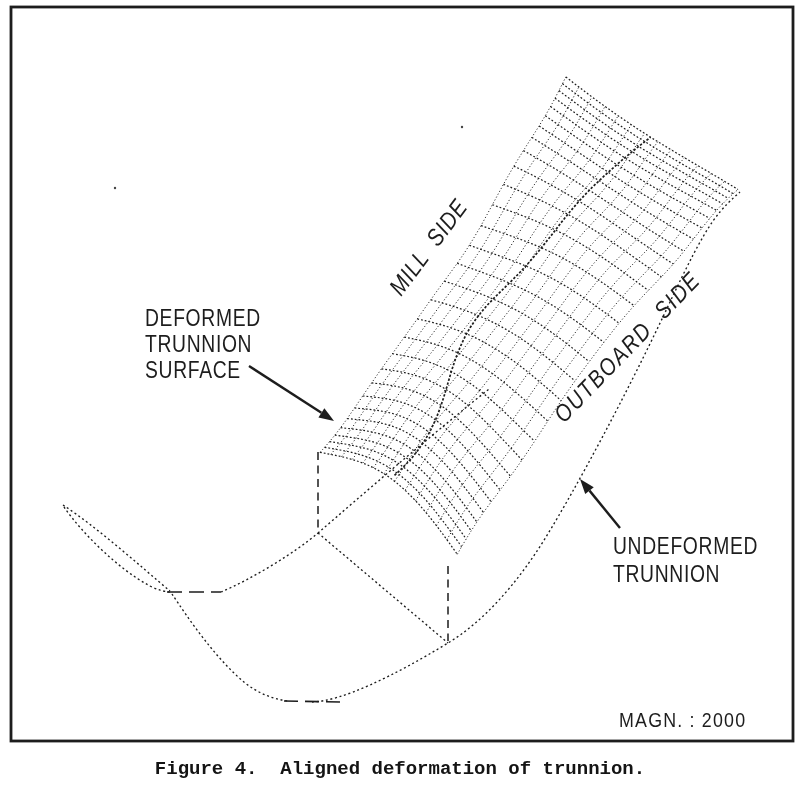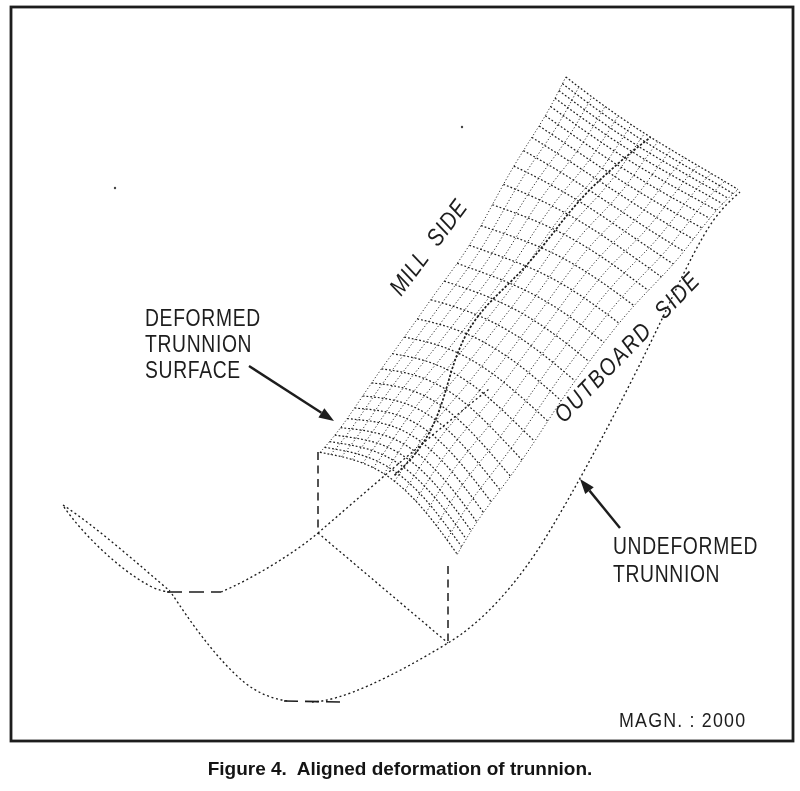--- a/index.html
+++ b/index.html
@@ -3,21 +3,21 @@
 <meta charset="utf-8">
 <style>
   html,body{margin:0;padding:0;background:#e8e8e8;}
   .page{position:relative;width:800px;height:791px;background:#ffffff;overflow:hidden;
         font-family:"Liberation Sans",sans-serif;}
   svg{display:block;}
   .lbl{fill:#1d1d1d;}
   .lbl.cond{letter-spacing:0.8px;}
   .lbl.ital{font-style:italic;}
   .caption{position:absolute;left:0;top:758px;width:800px;text-align:center;
-           font-family:Liberation Sans, sans-serif;
+           font-family:Liberation Mono, monospace;
            font-weight:bold;font-size:19px;color:#141414;white-space:pre;}
 </style>
 </head>
 <body>
 
 <div class="page">
 
   <svg id="fig-svg" width="800" height="750" viewBox="0 0 800 750">
 
     <rect id="fig-border" fill="none" x="11" y="7" width="782" height="734" stroke="#1d1d1d" stroke-width="2.8"></rect>

